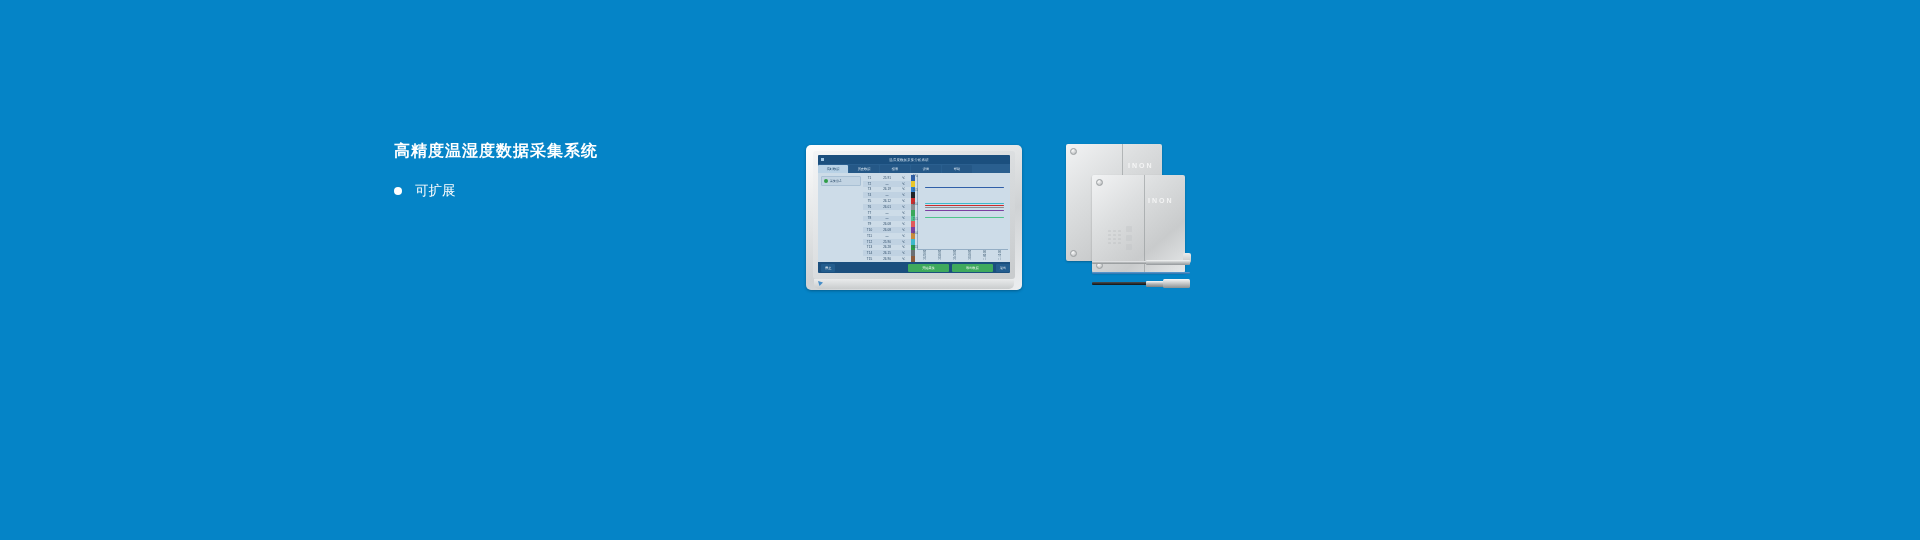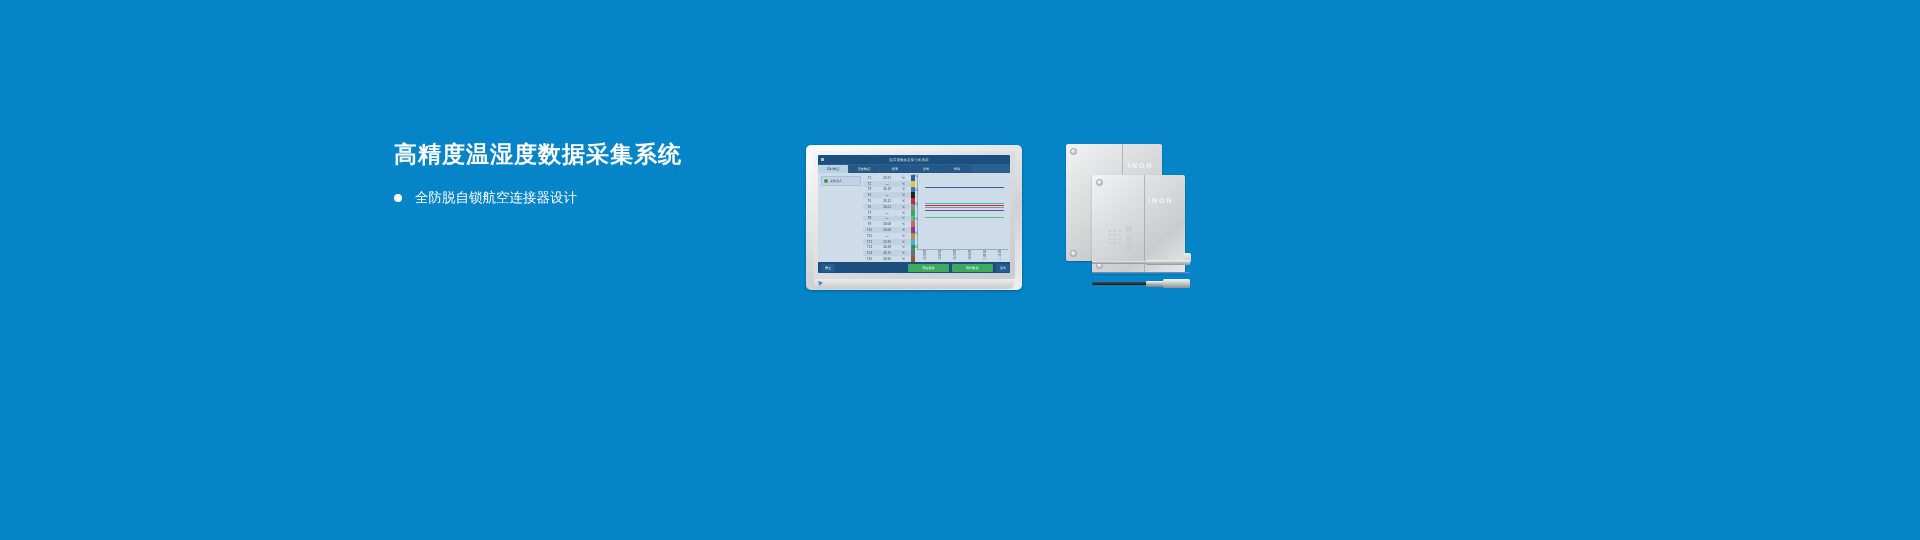--- a/index.html
+++ b/index.html
@@ -6,21 +6,21 @@
   body{
     width:1920px;height:540px;overflow:hidden;
     background:#0584c7;
     font-family:"Liberation Sans","DejaVu Sans",sans-serif;
   }
   #banner{position:relative;width:1920px;height:540px;background:#0584c7;}
 
   
   #copy{position:absolute;left:394px;top:142px;width:430px;}
   #title{
-    font-size:23px;font-weight:bold;color:#ffffff;letter-spacing:1px;
+    font-size:16px;font-weight:bold;color:#ffffff;letter-spacing:1px;
     line-height:1.1;margin:0 0 22px 0;white-space:nowrap;
   }
   #subtitle{
     font-size:13.5px;color:#ffffff;line-height:1.2;margin:0 0 22px 0;
     white-space:nowrap;font-weight:400;
   }
   .feature{display:flex;align-items:center;margin-bottom:19px;}
   .bullet{
     width:8px;height:8px;border-radius:50%;background:#ffffff;
     flex:0 0 8px;margin-right:13px;
@@ -195,21 +195,21 @@
 </head>
 <body>
 
 <div id="banner">
 
   <div id="copy">
     <h1 id="title">高精度温湿度数据采集系统</h1>
 
     <div class="feature">
       <span class="bullet"></span>
-      <span class="feature-label">全防脱自锁航空连接器设计</span>
+      <span class="feature-label">可扩展</span>
     </div>
   </div>
 
   <div id="monitor">
     <div class="mon-outer">
       <div class="mon-inner">
         <div class="mon-screen">
 
           <div class="sw-titlebar">
             <span class="sw-winicon"></span>

